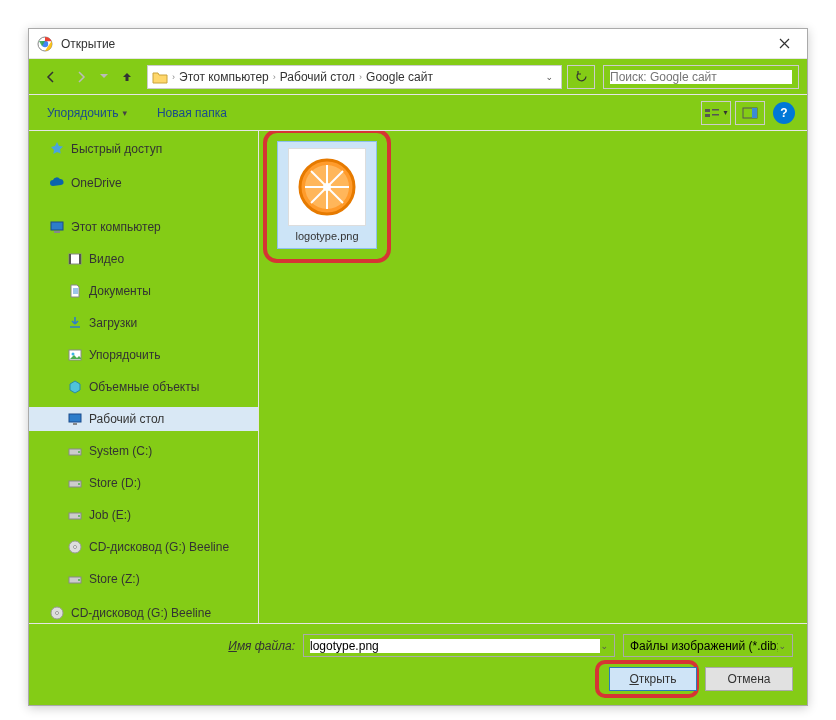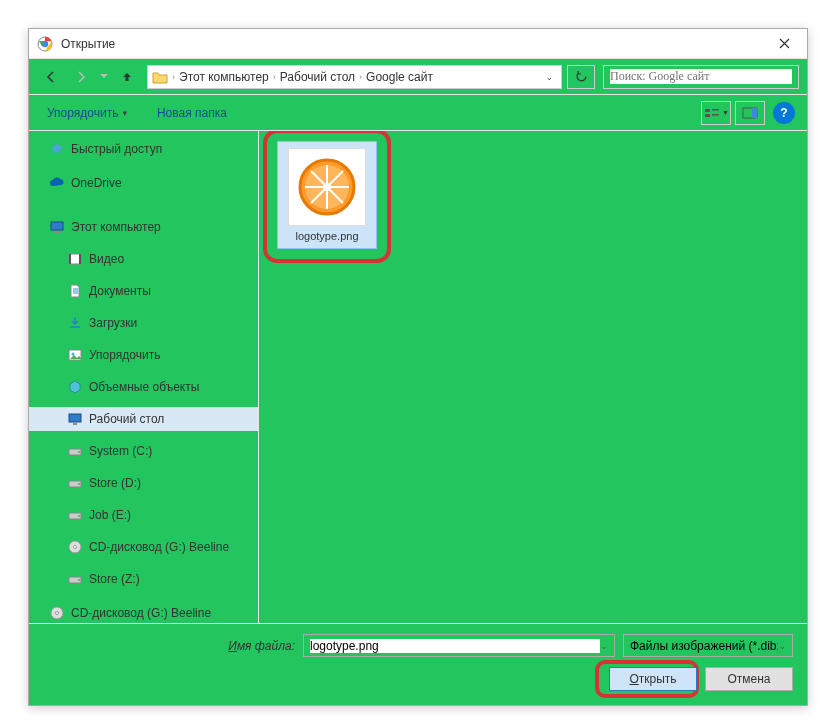--- a/index.html
+++ b/index.html
@@ -1,32 +1,32 @@
 <!DOCTYPE html>
 <html><head>
 <meta charset="utf-8">
 <style>
 * { box-sizing: border-box; margin: 0; padding: 0; font-family: "Segoe UI", Tahoma, sans-serif; font-size: 12px; }
 body { background: #fff; width: 836px; height: 720px; position: relative; }
-.dialog { position: absolute; left: 28px; top: 28px; width: 780px; height: 678px; border: 1px solid #aaa; box-shadow: 0 2px 10px rgba(0,0,0,.2); background: #22c55e; display: flex; flex-direction: column; }
+.dialog { position: absolute; left: 28px; top: 28px; width: 780px; height: 678px; border: 1px solid #aaa; box-shadow: 0 2px 10px rgba(0,0,0,.2); background: #84cc16; display: flex; flex-direction: column; }
 .titlebar { height: 30px; background: #fff; display: flex; align-items: center; padding: 0 0 0 8px; border-bottom: 1px solid #e5e5e5; }
 .titlebar .app-icon { width: 16px; height: 16px; margin-right: 8px; }
 .titlebar .title { flex: 1; color: #333; }
 .titlebar .close { width: 45px; height: 30px; display: flex; align-items: center; justify-content: center; color: #333; }
 .navbar { height: 36px; display: flex; align-items: center; padding: 4px 8px; gap: 2px; border-bottom: 1px solid #e5e5e5; }
 .navbtn { width: 28px; height: 24px; display: flex; align-items: center; justify-content: center; color: #888; }
 .navbtn.enabled { color: #333; }
 .addr { flex: 1; height: 24px; border: 1px solid #ccc; background: #fff; display: flex; align-items: center; padding: 0 4px; gap: 4px; margin: 0 4px; }
 .addr .crumb { color: #333; white-space: nowrap; }
 .addr .sep { color: #888; font-size: 9px; }
 .addr .tail { flex: 1; }
 .addr .dd { color: #555; font-size: 9px; padding: 0 4px; }
 .refresh { width: 28px; height: 24px; border: 1px solid #ccc; display: flex; align-items: center; justify-content: center; color: #333; margin-left: -1px; }
 .search { width: 196px; height: 24px; border: 1px solid #ccc; margin-left: 6px; display: flex; align-items: center; padding: 0 6px; color: #888; }
-.search input { border: none; outline: none; width: 100%; color: #333; font-family: Liberation Serif, serif; }
+.search input { border: none; outline: none; width: 100%; color: #333; }
 .toolbar { height: 36px; display: flex; align-items: center; padding: 0 12px; border-bottom: 1px solid #e5e5e5; }
 .tbitem { color: #1a4b8c; padding: 4px 6px; display: flex; align-items: center; gap: 4px; text-align: center; }
 .tbitem .dd { font-size: 9px; color: #444; }
 .toolbar .spacer { flex: 1; }
 .tbicon { width: 30px; height: 24px; display: flex; align-items: center; justify-content: center; color: #333; border: 1px solid transparent; }
 .tbicon.boxed { border: 1px solid #ccc; margin-left: 4px; }
 .help { width: 22px; height: 22px; border-radius: 50%; background: #0078d7; color: #fff; display: flex; align-items: center; justify-content: center; font-weight: bold; margin-left: 8px; }
 .body { flex: 1; display: flex; overflow: hidden; }
 .sidebar { width: 230px; border-right: 1px solid #e5e5e5; overflow-y: auto; padding: 6px 0; }
 .tree-item { display: flex; align-items: center; height: 24px; padding-left: 20px; gap: 6px; color: #333; white-space: nowrap; }

